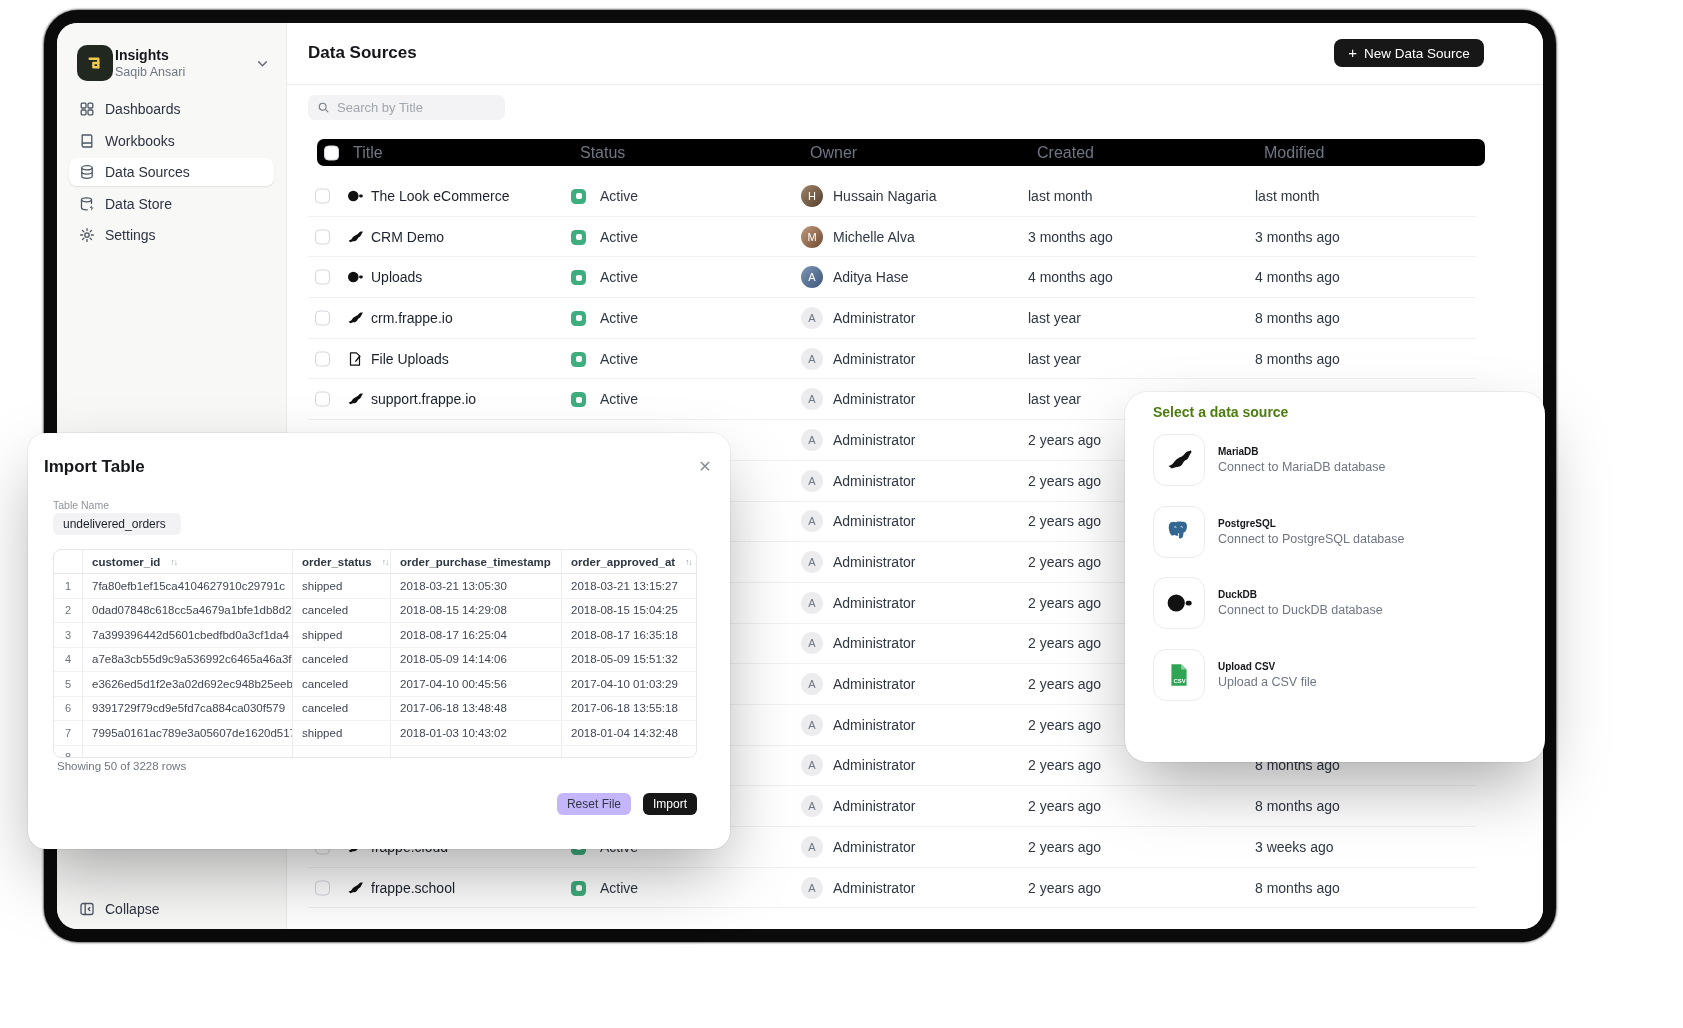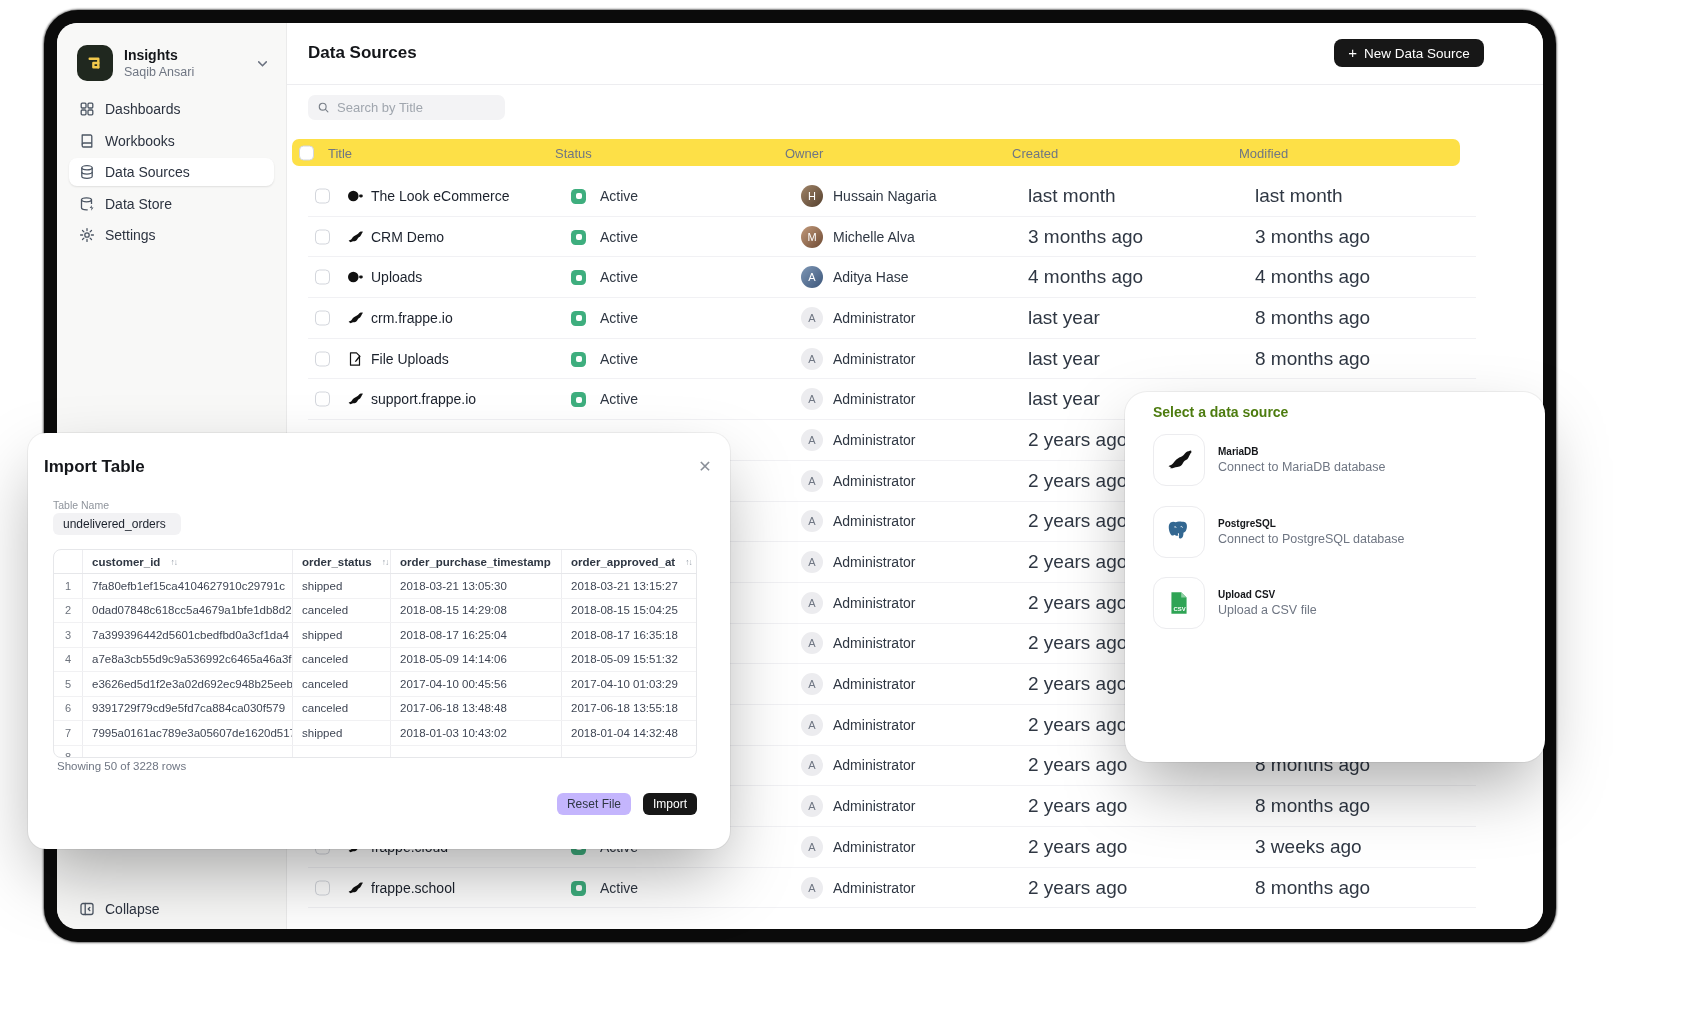--- a/index.html
+++ b/index.html
@@ -6,21 +6,21 @@
     font-family:"Liberation Sans", sans-serif;-webkit-font-smoothing:antialiased;}
   *{box-sizing:border-box;}
   :root{--green:#3EAE7E;--btn:#171717;--logo-bg:#20281F;--logo-fg:#F2C94C;}
 
   .frame{position:absolute;left:44px;top:10px;width:1512px;height:932px;border:13px solid #0b0b0b;
     border-radius:34px;background:#fff;box-shadow:0 0 2px 1px rgba(0,0,0,.55);}
   .inner{position:absolute;inset:0;border-radius:20px;overflow:hidden;}
 
   
   .sidebar{position:absolute;left:0;top:0;bottom:0;width:230px;background:#f8f8f7;border-right:1px solid #ebebeb;}
-  .workspace{position:absolute;left:14px;top:18px;width:204px;height:44px;display:flex;align-items:center;gap:11px;padding:0 6px;border-radius:10px;cursor:pointer;justify-content:flex-end;}
+  .workspace{position:absolute;left:14px;top:18px;width:204px;height:44px;display:flex;align-items:center;gap:2px;padding:0 6px;border-radius:10px;cursor:pointer;justify-content:flex-end;}
   .logo{width:36px;height:36px;border-radius:10px;background:var(--logo-bg);display:flex;align-items:center;justify-content:center;flex:none;}
   .logo svg{width:22px;height:22px;}
   .ws-name{font-size:14px;font-weight:600;color:#14161a;line-height:17px;}
   .ws-user{font-size:12.5px;color:#6f7683;line-height:16px;}
   .chev{margin-left:auto;display:flex;}
   .chev svg{width:13px;height:13px;}
   .nav{position:absolute;left:12px;right:12px;top:72px;}
   .nav-item{height:28px;margin-bottom:3.5px;display:flex;align-items:center;gap:10px;padding:0 10px;border-radius:8px;font-size:14px;color:#2c3340;cursor:pointer;}
   .nav-item.active{background:#fff;box-shadow:0 1px 2px rgba(0,0,0,.1);}
   .nav-ic{display:flex;}
@@ -33,35 +33,35 @@
   .pg-title{position:absolute;left:21px;top:20px;font-size:17px;font-weight:600;color:#14161a;}
   .hdr-line{position:absolute;left:0;right:0;top:61px;height:1px;background:#ededf0;}
   .new-btn{position:absolute;left:1047px;top:16px;width:150px;height:28px;background:var(--btn);color:#fff;border-radius:8px;
     display:flex;align-items:center;justify-content:center;gap:7px;font-size:13.5px;font-weight:500;cursor:pointer;}
   .plus{font-size:15px;line-height:1;margin-top:-1px;}
   .search{position:absolute;left:21px;top:72px;width:197px;height:25px;background:#f3f3f5;border-radius:7px;}
   .search svg{position:absolute;left:9px;top:6px;width:13px;height:13px;}
   .search input{border:0;background:transparent;outline:none;padding:0 8px 0 29px;width:100%;height:100%;font-size:13px;color:#333;font-family:inherit;}
   .search input::placeholder{color:#a0a6ae;}
 
-  .ds-head{position:absolute;left:5px;top:116px;width:1168px;height:27px;background:#fde047;border-radius:7px;font-size:13px;color:#6f7683;}
+  .ds-head{position:absolute;left:30px;top:116px;width:1168px;height:27px;background:#000000;border-radius:7px;font-size:16px;color:#6f7683;}
   .ds-head>span{position:absolute;top:50%;transform:translateY(-50%);}
   .h-check{left:7px;}.h-c0{left:36px;}.h-c1{left:263px;}.h-c2{left:493px;}.h-c3{left:720px;}.h-c4{left:947px;}
   .rows{position:absolute;left:21px;top:153px;width:1168px;}
   .ds-row{position:relative;height:40.7px;border-bottom:1px solid #f1f1f4;}
   .ds-row>*{position:absolute;top:50%;transform:translateY(-50%);}
   .c-check{left:7px;}.c-icon{left:39px;display:flex;}.c-title{left:63px;}.c-status{left:263px;}
   .c-owner{left:493px;}.c-created{left:720px;}.c-modified{left:947px;}
   .c-icon svg{width:16px;height:16px;display:block;}
   .c-title{font-size:14px;font-weight:500;color:#1b212c;white-space:nowrap;}
   .c-status{display:flex;align-items:flex-end;gap:14px;}
   .c-status em{font-style:normal;font-size:14px;color:#2f3743;}
   .c-owner{display:flex;align-items:center;gap:10px;}
   .c-owner .o-nm{font-size:14px;color:#2f3743;white-space:nowrap;}
-  .c-created,.c-modified{font-size:19px;color:#2f3743;white-space:nowrap;}
+  .c-created,.c-modified{font-size:14px;color:#2f3743;white-space:nowrap;}
   .cbx{width:15px;height:15px;border:1.5px solid #d3d6dc;border-radius:4.5px;background:#fff;display:inline-block;cursor:pointer;}
   .badge{width:15px;height:15px;border-radius:4.5px;background:var(--green);position:relative;display:inline-block;}
   .badge::after{content:'';position:absolute;inset:4.5px;background:#fff;border-radius:2px;}
   .avatar{width:22px;height:22px;border-radius:50%;background:#ececef;color:#6f7683;display:flex;align-items:center;justify-content:center;
     font-style:normal;font-size:11px;font-weight:500;flex:none;}
   .avatar.photo{color:#fff;}
 
   
   .modal{position:absolute;left:28px;top:433px;width:702px;height:416px;background:#fff;border-radius:18px;z-index:60;
     box-shadow:0 0 0 1px rgba(0,0,0,.05),0 30px 70px -10px rgba(0,0,0,.35);}
@@ -549,20 +549,32 @@
             <path d="M8 7.2c.5-.3 1.2 0 1.3.5M13.9 7c.5-.2 1.1 0 1.2.5M11.5 13.5c.2 1.2.1 2.5-.1 3.7" stroke="#fff" stroke-width=".9" fill="none" stroke-linecap="round"></path>
           </svg>
         </span>
         <span class="opt-tx">
           <span class="opt-nm">PostgreSQL</span>
           <span class="opt-ds">Connect to PostgreSQL database</span>
         </span>
       </div>
       <div class="opt">
         <span class="opt-tile">
+          <svg viewBox="0 0 16 16">
+            <circle cx="6.3" cy="8" r="5.3" fill="#111"></circle>
+            <rect x="12.1" y="6.6" width="3.7" height="2.9" rx="1.4" fill="#111"></rect>
+          </svg>
+        </span>
+        <span class="opt-tx">
+          <span class="opt-nm">DuckDB</span>
+          <span class="opt-ds">Connect to DuckDB database</span>
+        </span>
+      </div>
+      <div class="opt">
+        <span class="opt-tile">
           <svg viewBox="0 0 24 24">
             <path d="M5 2h9l5 5v15H5z" fill="#2FA455"></path>
             <path d="M14 2l5 5h-5z" fill="#8FD0A4"></path>
             <text x="7" y="19.5" font-size="5.5" fill="#fff" font-family="Liberation Sans, sans-serif" font-weight="bold">CSV</text>
           </svg>
         </span>
         <span class="opt-tx">
           <span class="opt-nm">Upload CSV</span>
           <span class="opt-ds">Upload a CSV file</span>
         </span>

